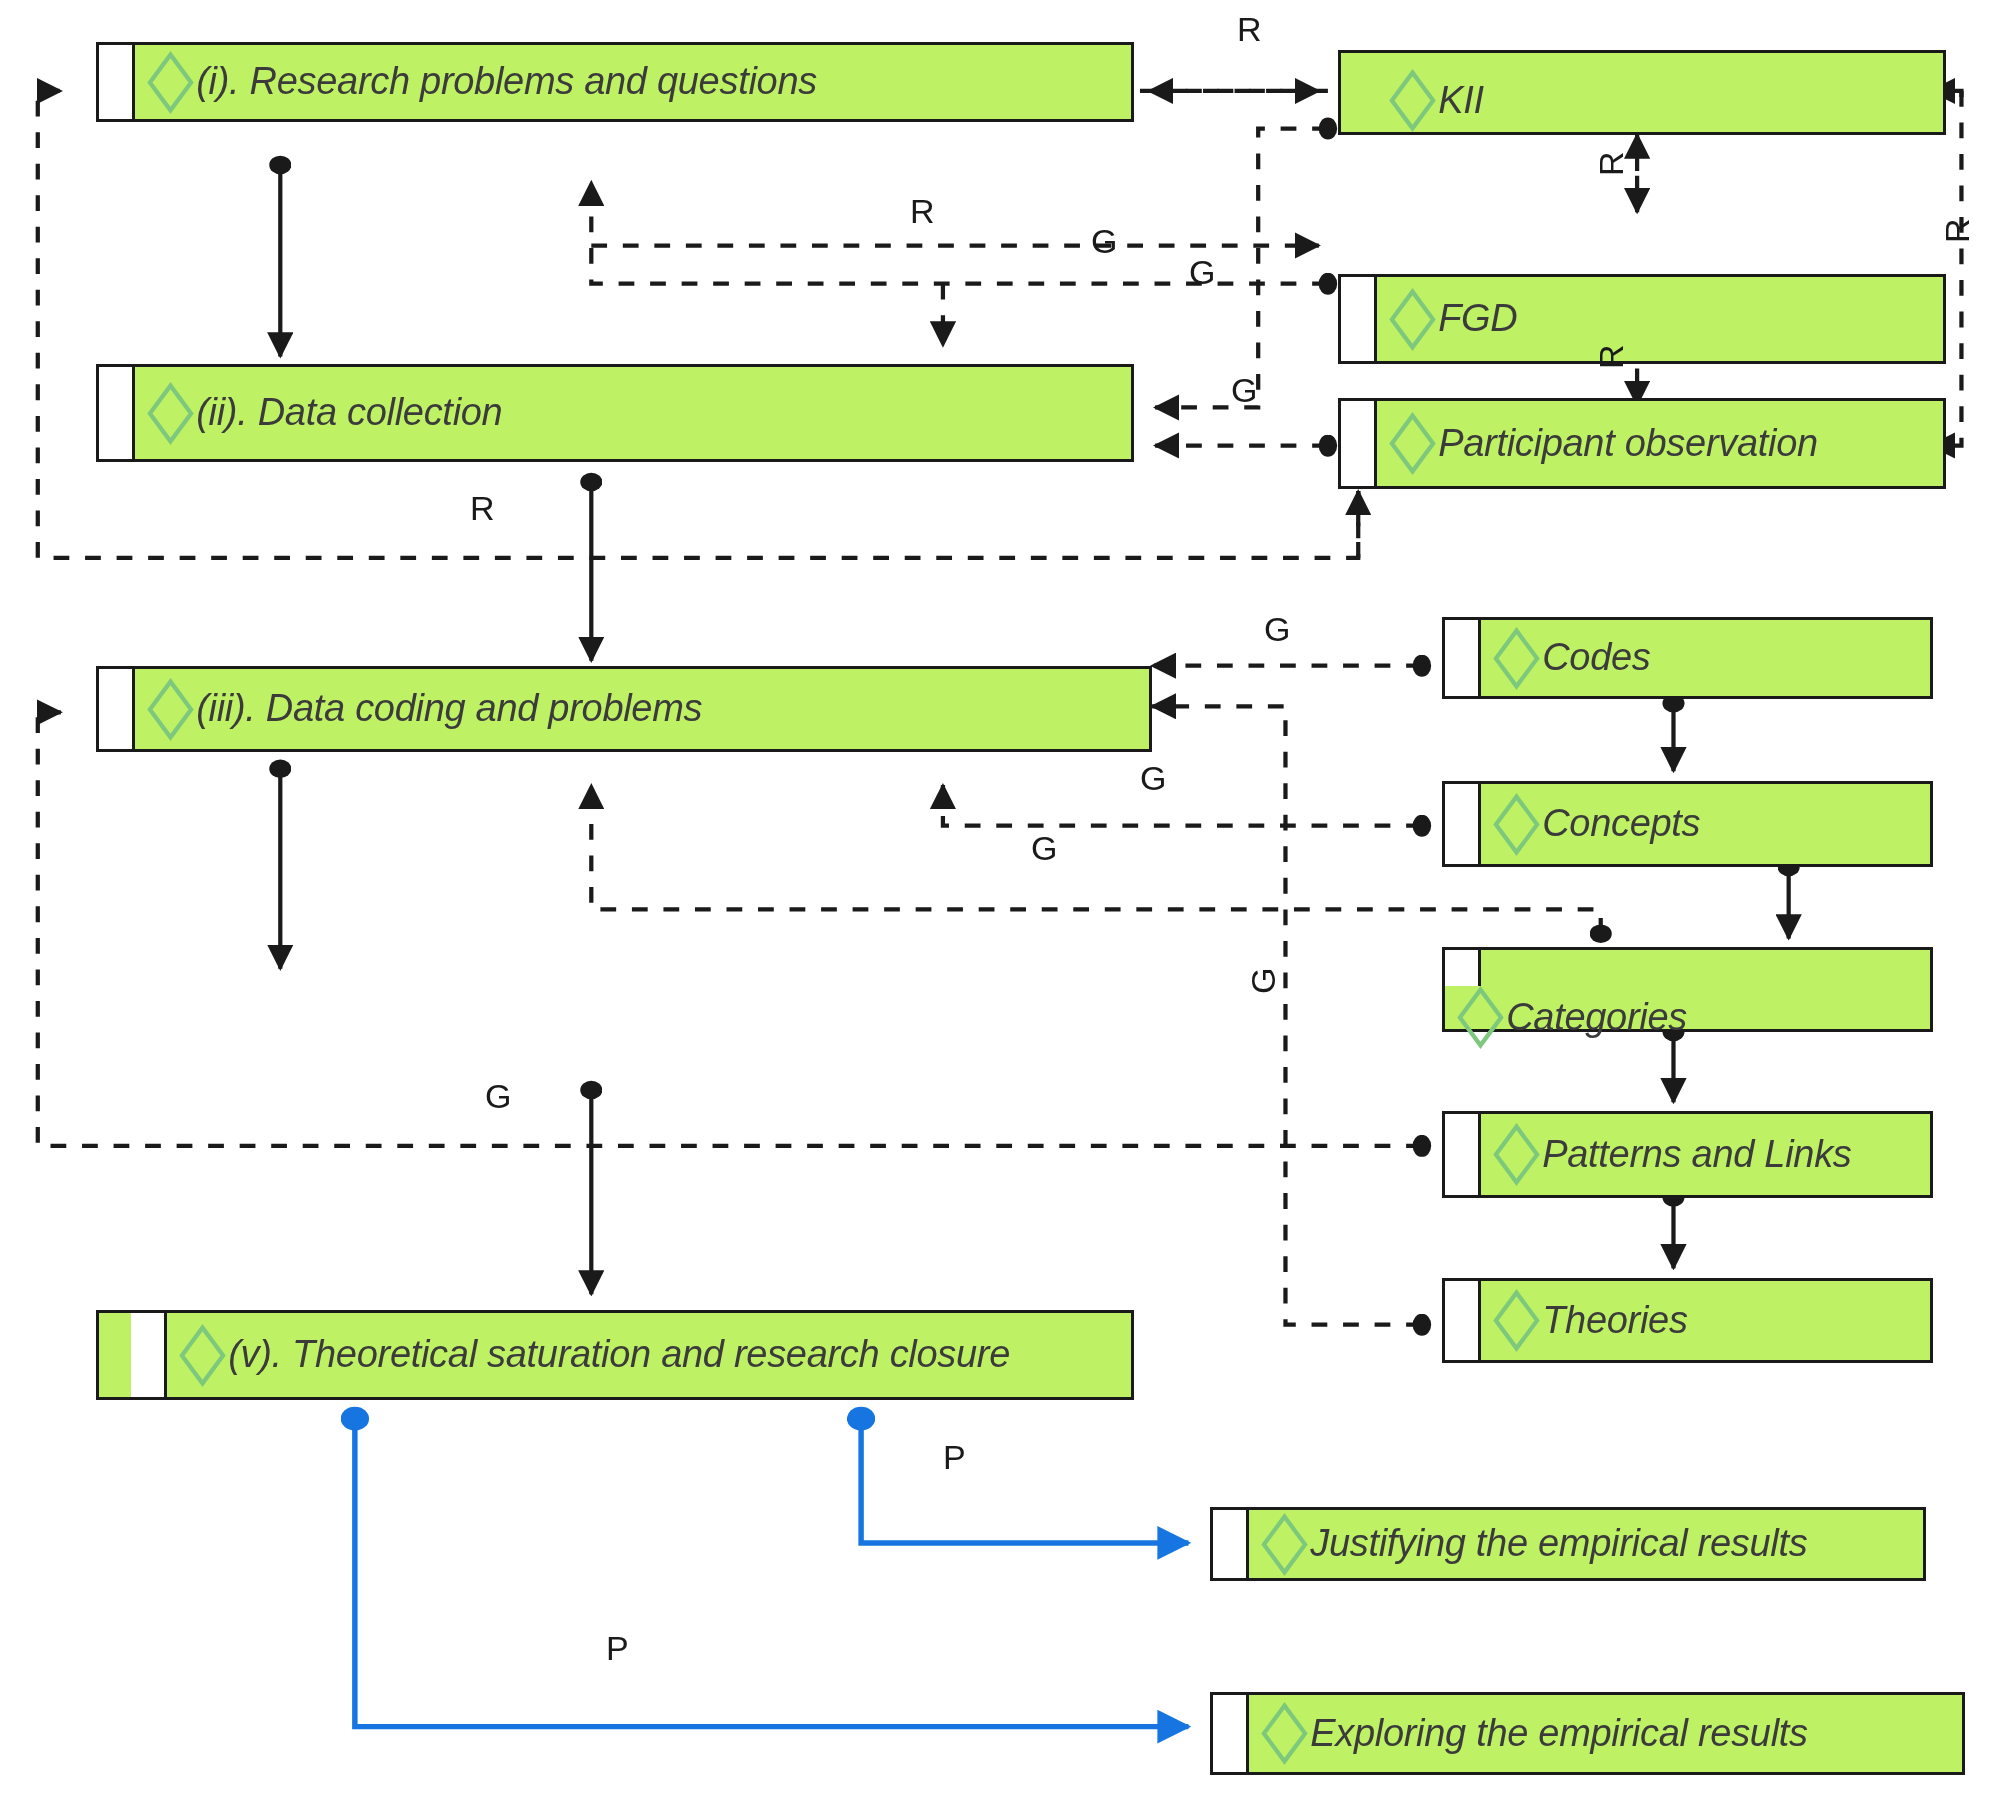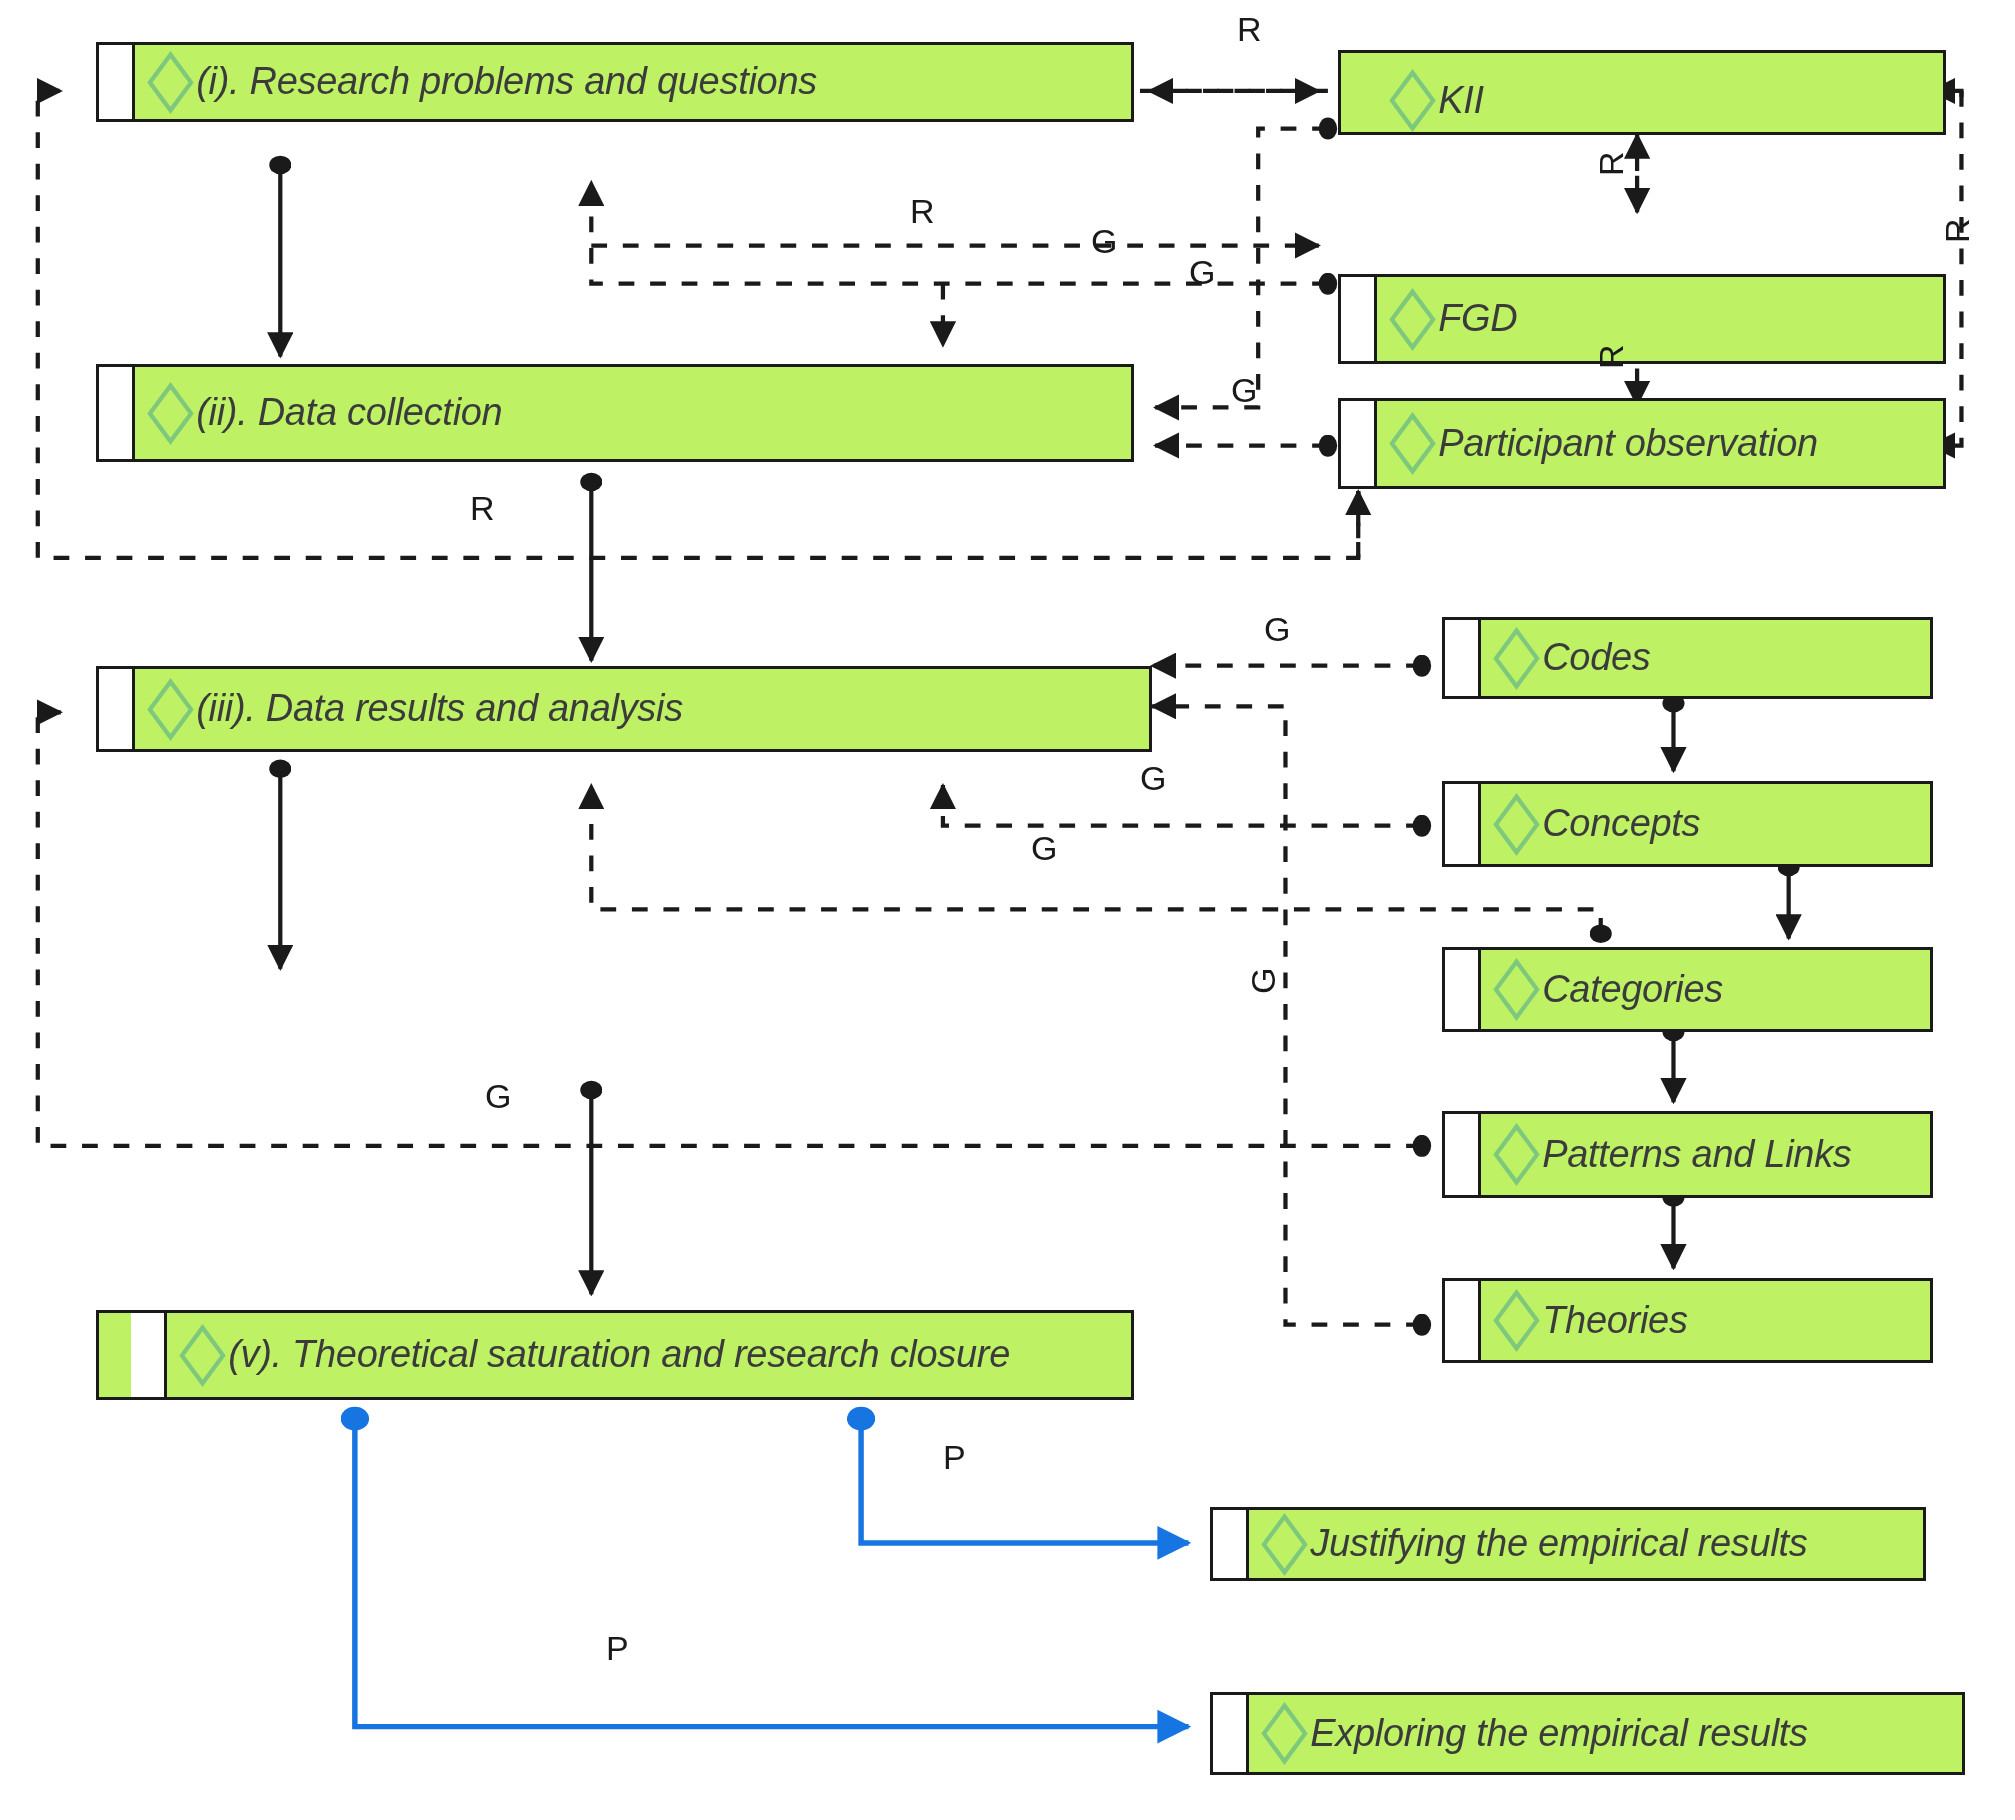--- a/index.html
+++ b/index.html
@@ -170,21 +170,21 @@
       <span class="label">(ii). Data collection</span>
     </div>
   </div>
 
   <div class="node" style="left:96px; top:666px; width:1056px; height:86px;">
     <div class="gutter"></div>
     <div class="body">
       <svg class="dia" width="49" height="63" viewBox="0 0 80 104">
         <polygon points="40,6 74,52 40,98 6,52" fill="none" stroke="#7DC87D" stroke-width="7"></polygon>
       </svg>
-      <span class="label">(iii). Data results and analysis</span>
+      <span class="label">(iii). Data coding and problems</span>
     </div>
   </div>
 
 
   <div class="node" style="left:96px; top:1310px; width:1038px; height:90px;padding-left:32px;">
     <div class="gutter"></div>
     <div class="body">
       <svg class="dia" width="49" height="63" viewBox="0 0 80 104">
         <polygon points="40,6 74,52 40,98 6,52" fill="none" stroke="#7DC87D" stroke-width="7"></polygon>
       </svg>
@@ -235,21 +235,21 @@
   <div class="node" style="left:1442px; top:781px; width:491px; height:86px;">
     <div class="gutter"></div>
     <div class="body">
       <svg class="dia" width="49" height="63" viewBox="0 0 80 104">
         <polygon points="40,6 74,52 40,98 6,52" fill="none" stroke="#7DC87D" stroke-width="7"></polygon>
       </svg>
       <span class="label">Concepts</span>
     </div>
   </div>
 
-  <div class="node" style="left:1442px; top:947px; width:491px; height:85px;">
+  <div class="node" style="left:1442px; top:947px; width:491px; height:85px;flex-direction:column;">
     <div class="gutter"></div>
     <div class="body">
       <svg class="dia" width="49" height="63" viewBox="0 0 80 104">
         <polygon points="40,6 74,52 40,98 6,52" fill="none" stroke="#7DC87D" stroke-width="7"></polygon>
       </svg>
       <span class="label">Categories</span>
     </div>
   </div>
 
   <div class="node" style="left:1442px; top:1111px; width:491px; height:87px;">

